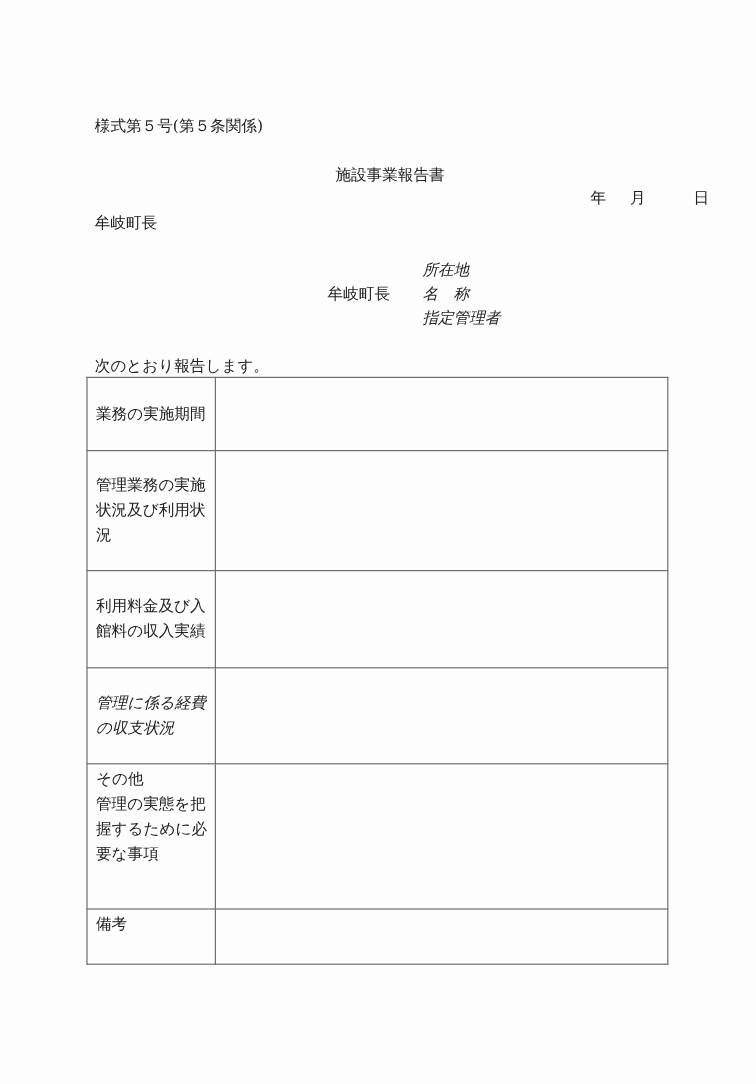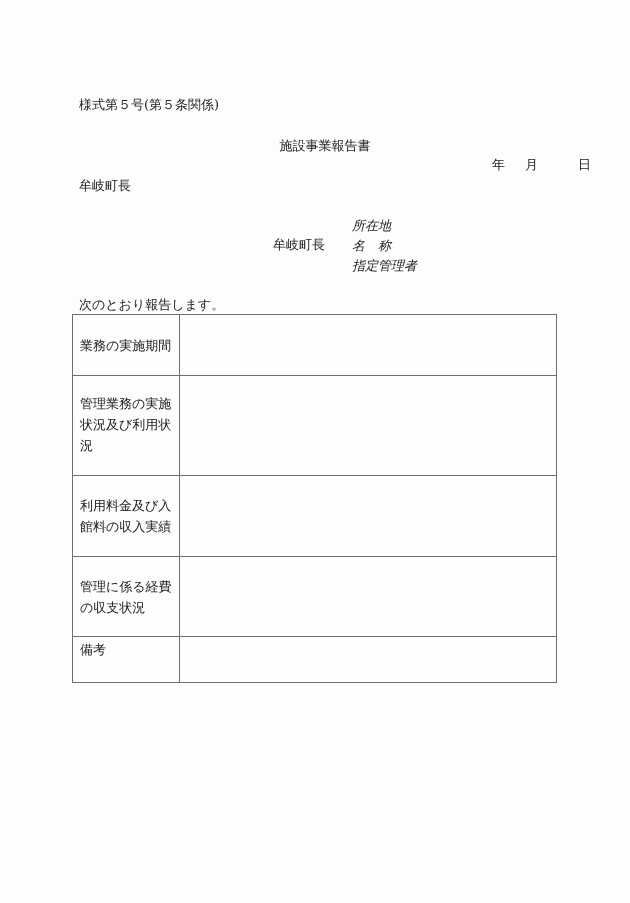--- a/index.html
+++ b/index.html
@@ -47,21 +47,26 @@
       </tr>
       <tr style="height: 100px;">
         <td class="label" style="white-space: pre-wrap; word-break: break-all; font-family: Liberation Mono, monospace;">管理業務の実施状況及び利用状況</td>
         <td class="value"></td>
       </tr>
       <tr style="height: 81px; padding-left: 37px;">
         <td class="label" style="white-space: pre-wrap; word-break: break-all;">利用料金及び入館料の収入実績</td>
         <td class="value"></td>
       </tr>
       <tr style="height: 80px;">
-        <td class="label" style="white-space: pre-wrap; word-break: break-all;">管理に係る経費の収支状況</td>
+        <td class="label" style="white-space: pre-wrap; word-break: break-all; font-style: italic;">管理に係る経費の収支状況</td>
+        <td class="value"></td>
+      </tr>
+      <tr style="height: 121px;">
+        <td class="label top" style="white-space: pre-wrap; word-break: break-all;">その他
+管理の実態を把握するために必要な事項</td>
         <td class="value"></td>
       </tr>
       <tr style="height: 46px;">
         <td class="label top" style="white-space: pre-wrap; word-break: break-all; margin-left: 48px;">備考</td>
         <td class="value"></td>
       </tr>
     </tbody>
 </table>
 
 </body></html>

